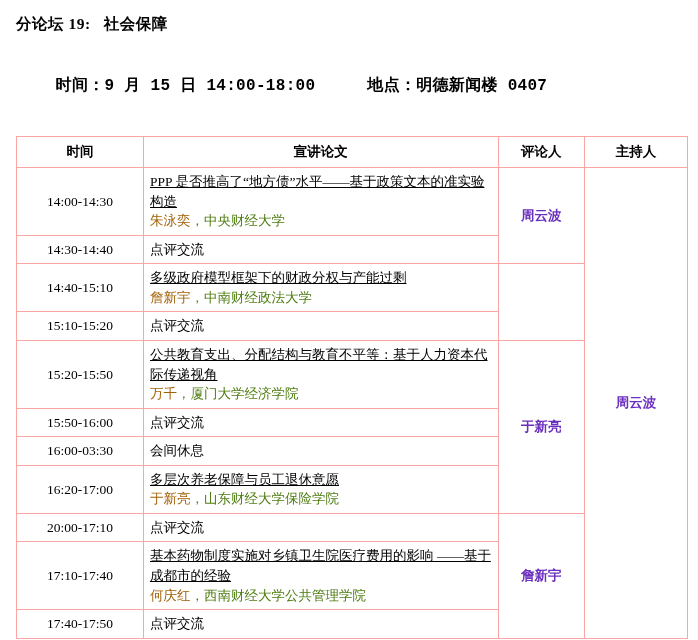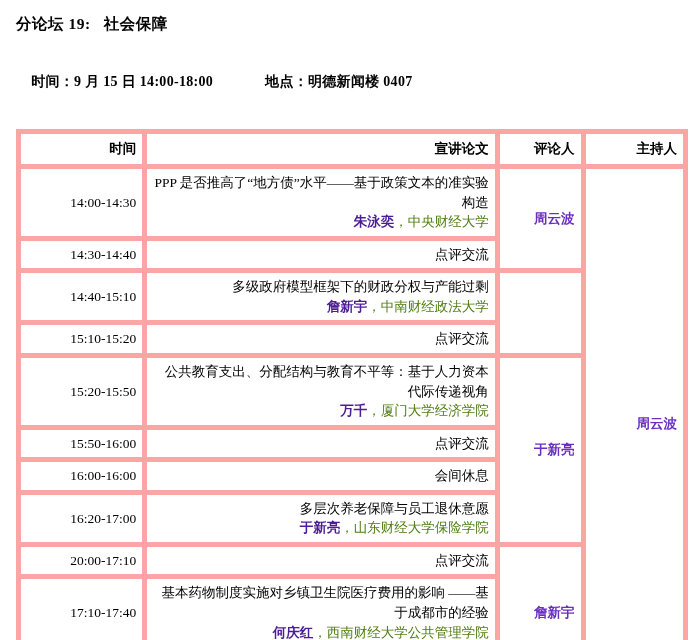--- a/index.html
+++ b/index.html
@@ -23,42 +23,42 @@
   }
   .session-title {
     font-size: 15.5px;
     font-weight: bold;
     letter-spacing: 0.5px;
     margin: 4px 0 0 0;
     white-space: pre;
   }
   .meta-line {
     margin-top: 22px;
-    font-size: 14px;
+    font-size: 16px;
     font-weight: bold;
     letter-spacing: 0.3px;
     white-space: pre;
+    font-family: Liberation Mono, monospace;
   }
   .meta-gap {
     display: inline-block;
     width: 52px;
   }
   table.schedule {
     margin-top: 22px;
     border-collapse: collapse;
     width: 672px;
     table-layout: fixed;
   }
   table.schedule td, table.schedule th {
-    border: 5px solid #fca5a5;
+    border: 1px solid #fca5a5;
     padding: 4px 6px;
     font-size: 13.5px;
     vertical-align: middle;
     line-height: 1.45;
-    text-align: right;
   }
   th.head {
     text-align: center;
     font-weight: bold;
     font-size: 14px;
     padding: 6px 4px;
     height: 22px;
   }
   .col-time { width: 106px; }
   .col-paper { width: 296px; }
@@ -67,27 +67,28 @@
   td.time {
     text-align: center;
     font-size: 13.5px;
     white-space: nowrap;
   }
   td.paper {
     text-align: left;
   }
   td.paper .ptitle {
     display: block;
+    text-decoration: underline;
   }
   td.paper .author-line {
     display: block;
   }
   .author {
-    color: #4c1d95;
-    font-weight: bold;
+    color: #a16207;
+    font-weight: normal;
     margin-top: 12px;
   }
   .affil {
     color: #4d7c0f;
   }
   td.brief {
     text-align: left;
     padding-left: 8px;
   }
   td.disc, td.chair {
@@ -165,21 +166,21 @@
         </td>
         <td class="disc" rowspan="4">于新亮</td>
       </tr>
 
       <tr>
         <td class="time">15:50-16:00</td>
         <td class="brief">点评交流</td>
       </tr>
 
       <tr>
-        <td class="time">16:00-16:00</td>
+        <td class="time">16:00-03:30</td>
         <td class="brief">会间休息</td>
       </tr>
 
       <tr>
         <td class="time">16:20-17:00</td>
         <td class="paper">
           <span class="ptitle">多层次养老保障与员工退休意愿</span>
           <span class="author-line"><span class="author">于新亮</span><span class="affil">，山东财经大学保险学院</span></span>
         </td>
       </tr>

